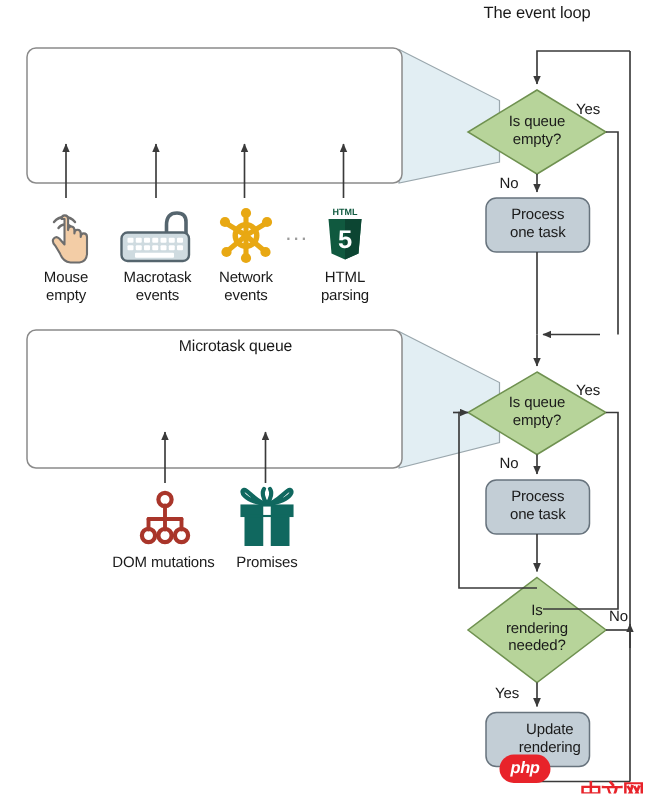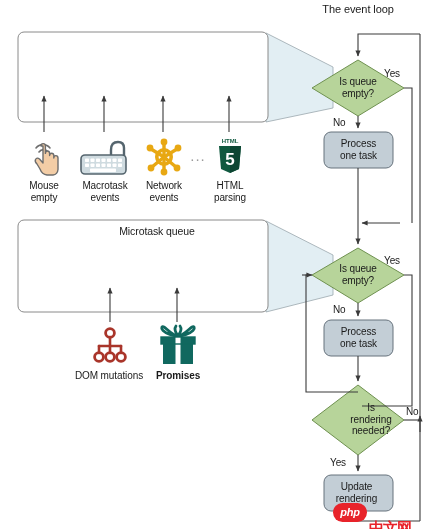--- a/index.html
+++ b/index.html
@@ -22,21 +22,21 @@
     white-space:pre-line;
     letter-spacing:-0.1px;
   }
   .icon{position:absolute;}
 
   
   #watermark{
     position:absolute;
     left:333px; top:500px;
     width:100px; height:24px;
-    display:flex; align-items:center; gap:2px;
+    display:flex; align-items:center; gap:20px;
   }
   #wm-badge{
     width:34px;height:19px;border-radius:10px;
     background:#e8232a;
     color:#ffffff;
     font-size:11px;
     font-style:italic;
     font-weight:bold;
     display:flex;align-items:center;justify-content:center;
     letter-spacing:-0.3px;
@@ -131,24 +131,24 @@
   <div class="lbl" style="left:320px;top:76px;width:76px;">Is queue
 empty?</div>
   <div class="lbl" style="left:324px;top:138px;width:69px;">Process
 one task</div>
 
   <div class="lbl" style="left:320px;top:263px;width:76px;">Is queue
 empty?</div>
   <div class="lbl" style="left:324px;top:326px;width:69px;">Process
 one task</div>
 
-  <div class="lbl" style="left:335px;top:402px;width:72px;">Is
+  <div class="lbl" style="left:322px;top:402px;width:72px;">Is
 rendering
 needed?</div>
-  <div class="lbl" style="left:322px;top:481px;width:69px;">Update
+  <div class="lbl" style="left:332px;top:481px;width:69px;">Update
 rendering</div>
 
   <div class="lbl" style="left:384px;top:68px;width:30px;text-align:left;">Yes</div>
   <div class="lbl" style="left:333px;top:117px;width:22px;text-align:left;">No</div>
 
   <div class="lbl" style="left:384px;top:255px;width:30px;text-align:left;">Yes</div>
   <div class="lbl" style="left:333px;top:304px;width:22px;text-align:left;">No</div>
 
   <div class="lbl" style="left:406px;top:406px;width:24px;text-align:left;">No</div>
   <div class="lbl" style="left:330px;top:457px;width:26px;text-align:left;">Yes</div>
@@ -255,20 +255,20 @@
         <path d="M21,12 C26,12 32,5 35,3 C37,1.6 38.5,4 36,6.5 C33,9.5 26,12 21,12"></path>
         <path d="M21,12 C18,8 17.5,4 19,2"></path>
         <path d="M21,12 C24,8 24.5,4 23,2"></path>
       </g>
       <rect x="4" y="13" width="34" height="7" fill="#10685f"></rect>
       <rect x="6" y="20" width="30" height="20" fill="#10685f"></rect>
       <rect x="18.5" y="13" width="5" height="27" fill="#ffffff"></rect>
       <rect x="4" y="13" width="34" height="7" fill="none" stroke="#10685f" stroke-width="1.4"></rect>
     </svg>
   </div>
-  <div class="lbl" style="left:150px;top:370px;width:56px;font-weight:bold;">Promises</div>
+  <div class="lbl" style="left:150px;top:370px;width:56px;">Promises</div>
 
   <div id="watermark">
     <div id="wm-badge">php</div>
     <div id="wm-text">中文网</div>
   </div>
 
 </div>
 
 </body></html>

